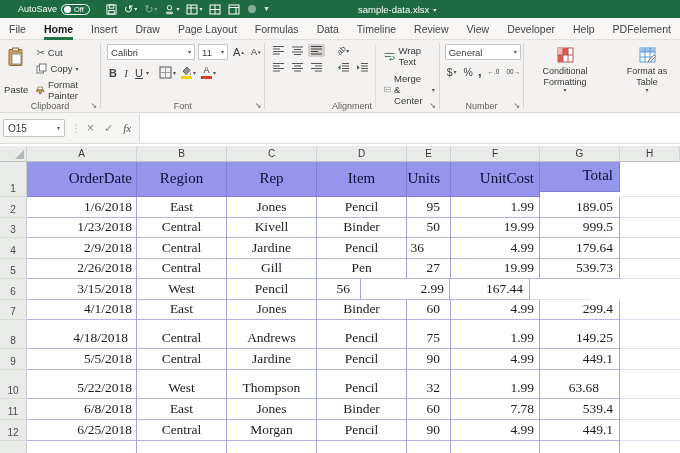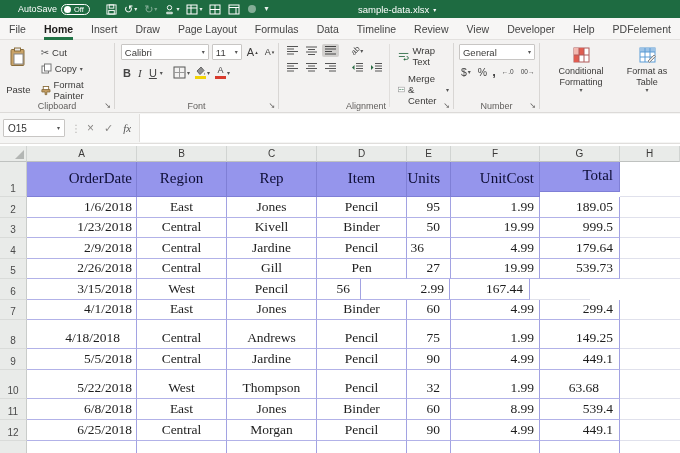--- a/index.html
+++ b/index.html
@@ -394,21 +394,21 @@
       <span style="font-size:10.5px;color:#444">%</span>
       <span style="font-size:13px;color:#444;font-weight:700">,</span>
       <span class="decbtn">←.0</span>
       <span class="decbtn">00→</span>
     </div>
     <div class="glabel">Number</div>
     <span class="launcher">↘</span>
   </div>
   <div class="vsep"></div>
 
-  <div class="rgroup" style="flex:1; display:flex; gap:4px; padding-left:10px">
+  <div class="rgroup" style="flex:1; display:flex; gap:20px; padding-left:10px">
     <div class="bigbtn">
       <svg width="17" height="16" viewBox="0 0 17 16">
           <rect x="1" y="1" width="15" height="14" fill="#fff" stroke="#b05a5a"></rect>
           <rect x="1" y="1" width="5" height="7" fill="#f2b8b0"></rect>
           <rect x="6" y="1" width="5" height="7" fill="#e05c50"></rect>
           <rect x="1" y="8" width="5" height="7" fill="#e05c50"></rect>
           <path d="M6 1 v14 M11 1 v14 M1 8 h15" stroke="#b05a5a" fill="none"></path>
         </svg>
       <span class="biglabel">Conditional Formatting</span>
       <span class="chev">▾</span>
@@ -523,21 +523,21 @@
       <div class="cell tbl a-center" style="width: 90px; height: 20.5px; padding-right: 0px;">East</div>
       <div class="cell tbl a-center" style="width: 90px; height: 20.5px; padding-right: 0px;">Jones</div>
       <div class="cell tbl a-center" style="width: 90px; height: 20.5px; padding-right: 0px;">Binder</div>
       <div class="cell tbl a-right" style="width: 44px; height: 20.5px; padding-right: 10px;">60</div>
       <div class="cell tbl a-right" style="width: 89px; height: 20.5px; padding-right: 5px;">4.99</div>
       <div class="cell tbl a-right" style="width: 80px; height: 20.5px; padding-right: 6px;">299.4</div>
       <div class="cell hcol" style="width: 60px; height: 20.5px;"></div>
     </div>
     <div class="gridrow">
       <div class="rowhdr" style="width: 27px; height: 29px;">8</div>
-      <div class="cell tbl a-right" style="width: 110px; height: 29px; padding-right: 16px;">4/18/2018</div>
+      <div class="cell tbl a-right" style="width: 110px; height: 29px; padding-right: 8px;">4/18/2018</div>
       <div class="cell tbl a-center" style="width: 90px; height: 29px; padding-right: 0px;">Central</div>
       <div class="cell tbl a-center" style="width: 90px; height: 29px; padding-right: 0px;">Andrews</div>
       <div class="cell tbl a-center" style="width: 90px; height: 29px; padding-right: 0px;">Pencil</div>
       <div class="cell tbl a-right" style="width: 44px; height: 29px; padding-right: 10px;">75</div>
       <div class="cell tbl a-right" style="width: 89px; height: 29px; padding-right: 5px;">1.99</div>
       <div class="cell tbl a-right" style="width: 80px; height: 29px; padding-right: 6px;">149.25</div>
       <div class="cell hcol" style="width: 60px; height: 29px;"></div>
     </div>
     <div class="gridrow">
       <div class="rowhdr" style="width: 27px; height: 21px;">9</div>
@@ -561,21 +561,21 @@
       <div class="cell tbl a-right" style="width: 80px; height: 29px; padding-right: 20px;">63.68</div>
       <div class="cell hcol" style="width: 60px; height: 29px;"></div>
     </div>
     <div class="gridrow">
       <div class="rowhdr" style="width: 27px; height: 20.5px;">11</div>
       <div class="cell tbl a-right" style="width: 110px; height: 20.5px; padding-right: 4px;">6/8/2018</div>
       <div class="cell tbl a-center" style="width: 90px; height: 20.5px; padding-right: 0px;">East</div>
       <div class="cell tbl a-center" style="width: 90px; height: 20.5px; padding-right: 0px;">Jones</div>
       <div class="cell tbl a-center" style="width: 90px; height: 20.5px; padding-right: 0px;">Binder</div>
       <div class="cell tbl a-right" style="width: 44px; height: 20.5px; padding-right: 10px;">60</div>
-      <div class="cell tbl a-right" style="width: 89px; height: 20.5px; padding-right: 5px;">8.99</div>
+      <div class="cell tbl a-right" style="width: 89px; height: 20.5px; padding-right: 5px;">7.78</div>
       <div class="cell tbl a-right" style="width: 80px; height: 20.5px; padding-right: 6px;">539.4</div>
       <div class="cell hcol" style="width: 60px; height: 20.5px;"></div>
     </div>
     <div class="gridrow">
       <div class="rowhdr" style="width: 27px; height: 21px;">12</div>
       <div class="cell tbl a-right" style="width: 110px; height: 21px; padding-right: 4px;">6/25/2018</div>
       <div class="cell tbl a-center" style="width: 90px; height: 21px; padding-right: 0px;">Central</div>
       <div class="cell tbl a-center" style="width: 90px; height: 21px; padding-right: 0px;">Morgan</div>
       <div class="cell tbl a-center" style="width: 90px; height: 21px; padding-right: 0px;">Pencil</div>
       <div class="cell tbl a-right" style="width: 44px; height: 21px; padding-right: 10px;">90</div>

